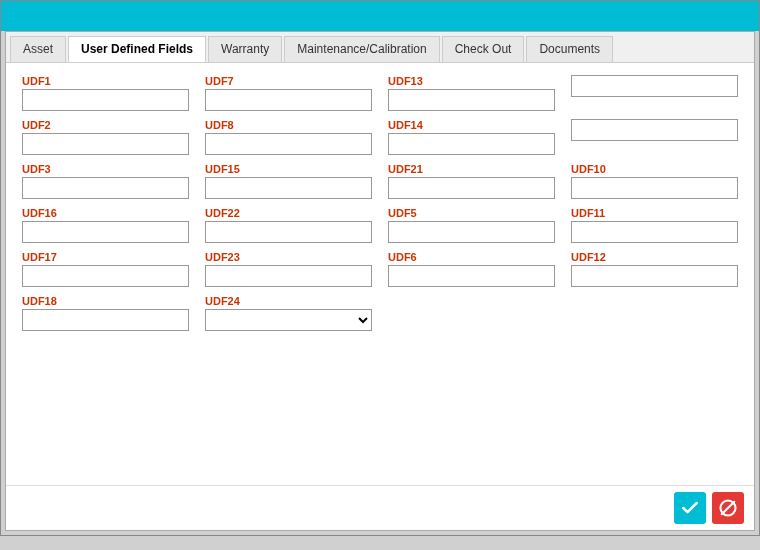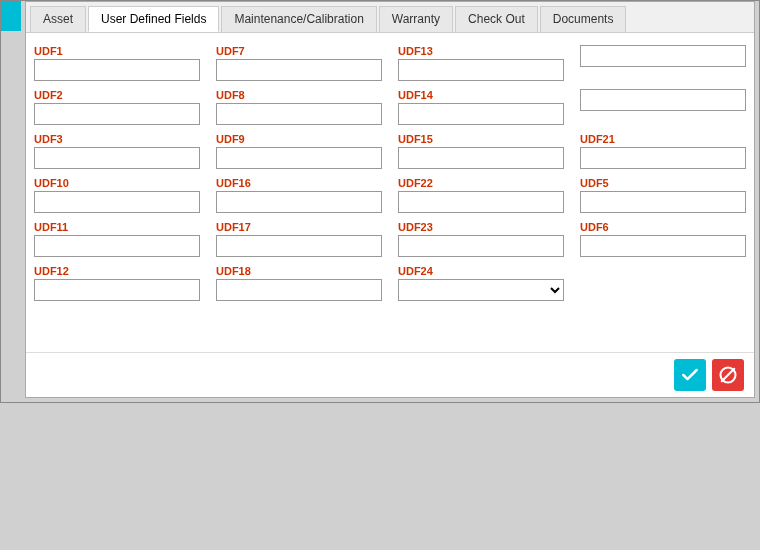--- a/index.html
+++ b/index.html
@@ -6,23 +6,23 @@
     body {
       font-family: Arial, sans-serif;
       font-size: 12px;
       background: #d0d0d0;
       width: 760px;
       height: 550px;
       overflow: hidden;
     }
     .window {
       width: 760px;
-      height: 403px;
-      display: flex;
-      flex-direction: row;
+      height: 536px;
+      display: flex;
+      flex-direction: column;
       border: 1px solid #888;
     }
     .title-bar {
       background: #00bcd4;
       color: white;
       font-size: 14px;
       font-weight: bold;
       padding: 6px 10px;
       height: 30px;
       display: flex;
@@ -51,25 +51,25 @@
       background: #e8e8e8;
       cursor: pointer;
       font-size: 12px;
       margin-right: 2px;
       color: #333;
     }
     .tab.active {
       background: white;
       border-bottom: 1px solid white;
       color: #000;
-      font-weight: normal;
+      font-weight: bold;
     }
     .form-area {
       flex: 1;
-      padding: 12px 8px;
+      padding: 12px 16px;
       display: grid;
       grid-template-columns: repeat(4, 1fr);
       grid-template-rows: repeat(6, auto);
       column-gap: 16px;
       row-gap: 2px;
       align-content: start;
     }
     .field-group {
       display: flex;
       flex-direction: column;
@@ -134,22 +134,22 @@
 <body>
 
 <div class="window">
   <div class="title-bar">
     <span></span>
   </div>
   <div class="content-area">
     <div class="tabs">
       <div class="tab">Asset</div>
       <div class="tab active">User Defined Fields</div>
+      <div class="tab">Warranty</div>
       <div class="tab">Maintenance/Calibration</div>
-      <div class="tab">Warranty</div>
       <div class="tab">Check Out</div>
       <div class="tab">Documents</div>
     </div>
 
     <div class="form-area" id="form-grid">
 
     <div class="field-group">
           <div class="field-label">UDF1</div>
           <input type="text" class="field-input" style="">
         </div>
@@ -174,24 +174,20 @@
         </div>
         <div class="field-group">
           <div class="field-label">UDF14</div>
           <input type="text" class="field-input" style="">
         </div>
         <div class="field-group">
           <input type="text" class="field-input" style="">
         </div>
         <div class="field-group">
           <div class="field-label">UDF3</div>
-          <input type="text" class="field-input" style="">
-        </div>
-        <div class="field-group">
-          <div class="field-label">UDF9</div>
           <input type="text" class="field-input" style="">
         </div>
         <div class="field-group">
           <div class="field-label">UDF15</div>
           <input type="text" class="field-input" style="">
         </div>
         <div class="field-group">
           <div class="field-label">UDF21</div>
           <input type="text" class="field-input" style="">
         </div>

